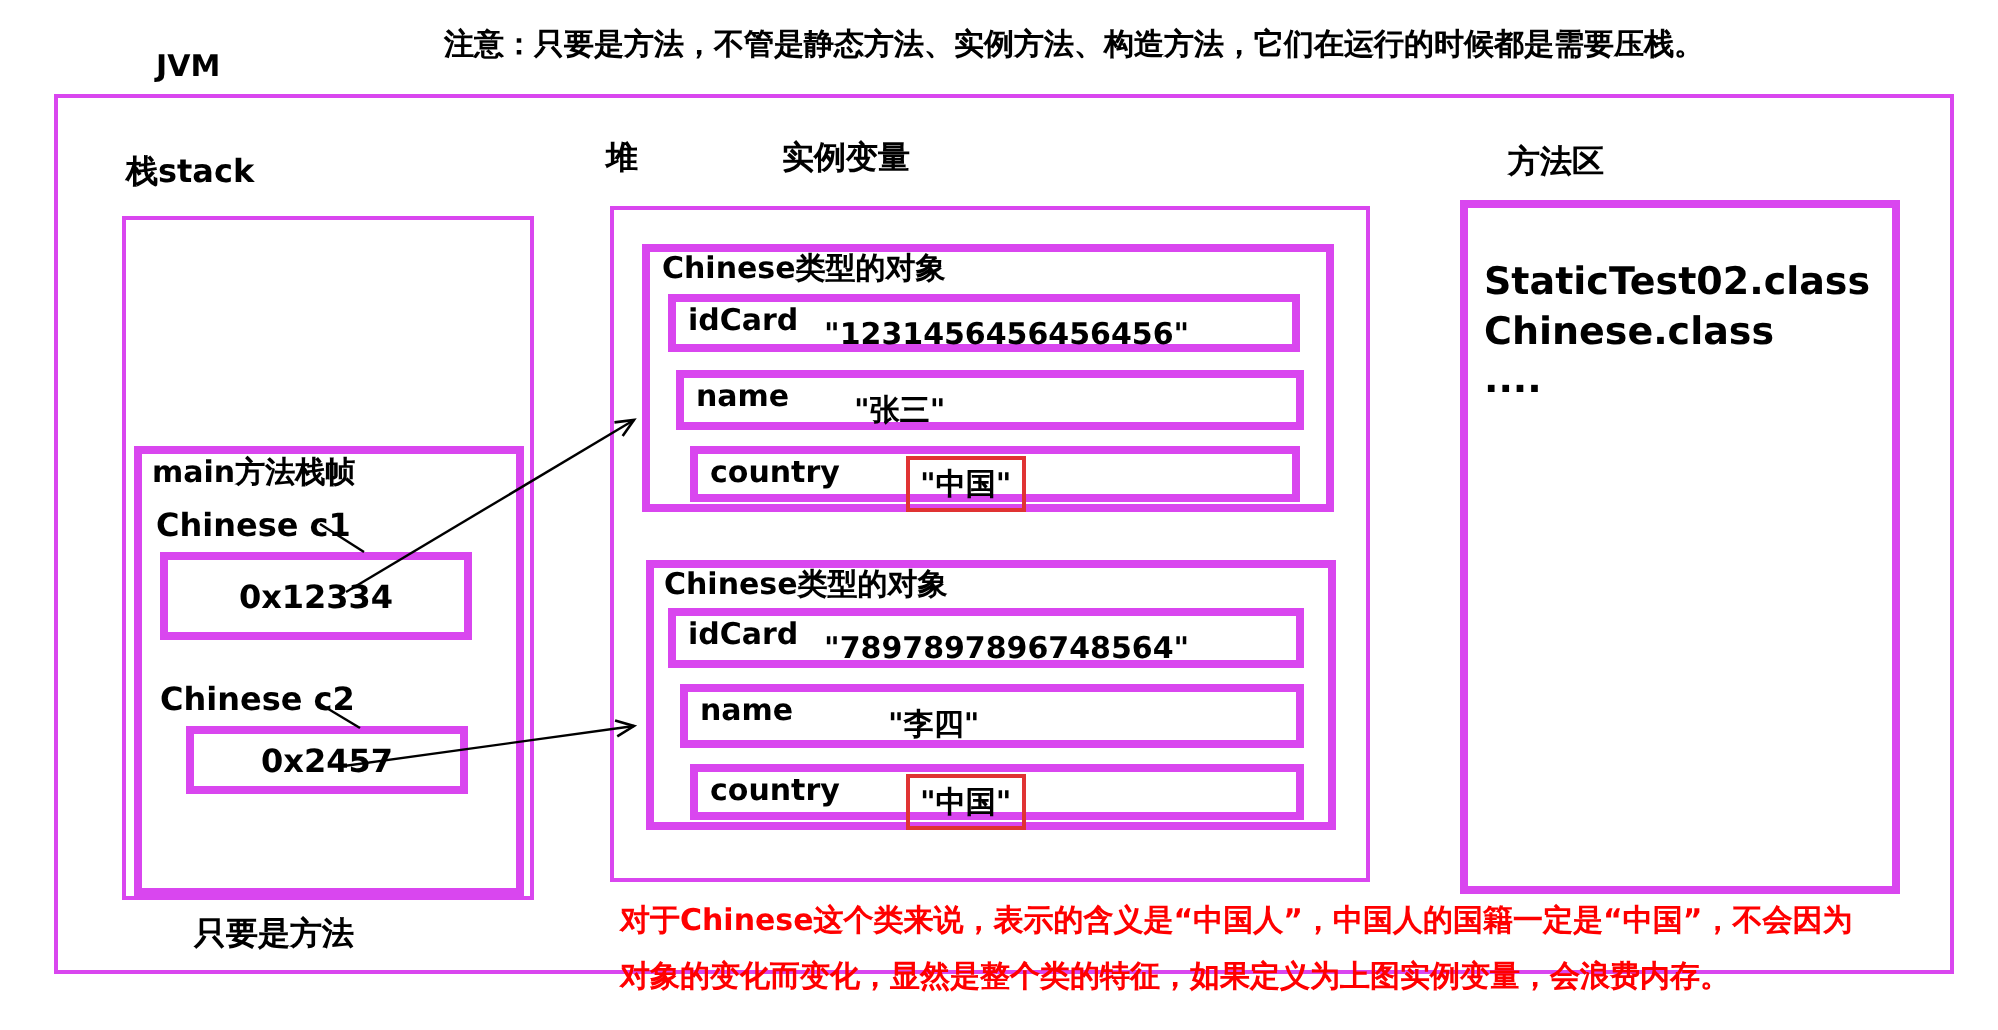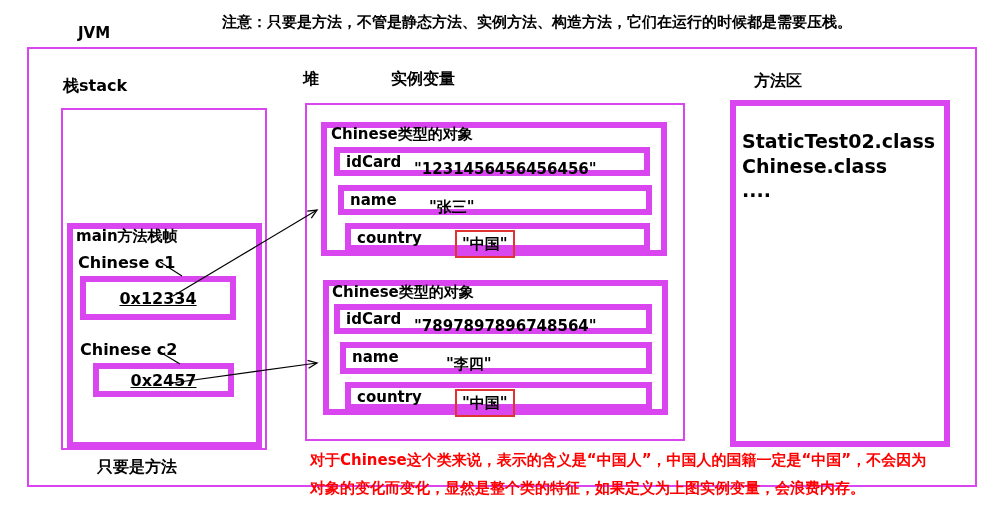--- a/index.html
+++ b/index.html
@@ -1,19 +1,19 @@
 <!DOCTYPE html>
 <html style="--note_red: #ff0000; --highlight_red: #e03333; --line_black: #000000;"><head>
 <meta charset="utf-8">
 <style>
   html,body { margin:0; padding:0; background:#fff; }
   body { font-family:"DejaVu Sans","Liberation Sans",sans-serif; color:#000; }
   .canvas { position:relative; width:999px; height:515px; background:#fff; overflow:hidden; }
   .abs { position:absolute; white-space:nowrap; }
-  .box { position:absolute; border:6px solid #d946ef; box-sizing:border-box; background:transparent;text-decoration:underline; }
+  .box { position:absolute; border:4px solid #d946ef; box-sizing:border-box; background:transparent; }
   .bold-border { border-width:2px; }
   .lbl { font-size:15px; font-weight:bold; }
   .seclbl { font-size:16px; font-weight:bold;text-align:center; }
   .valbox { display:flex; align-items:center; justify-content:center; font-weight:bold; font-size:16px; }
   .rowlabel { position:absolute; left:6px; top:0px; font-weight:bold; font-size:15px; white-space:nowrap; }
   .rowvalue { position:absolute; top:7px; font-weight:bold; font-size:15px; white-space:nowrap; }
   .redbox { position:absolute; top:1px; height:24px; padding:0 5px; border:2px solid var(--highlight_red,#e03333);
             display:flex; align-items:center; justify-content:center; box-sizing:content-box; }
   .red { color:var(--note_red,#ff0000); }
   .mitem { font-weight:bold; font-size:19px; line-height:24.5px; white-space:nowrap; }

